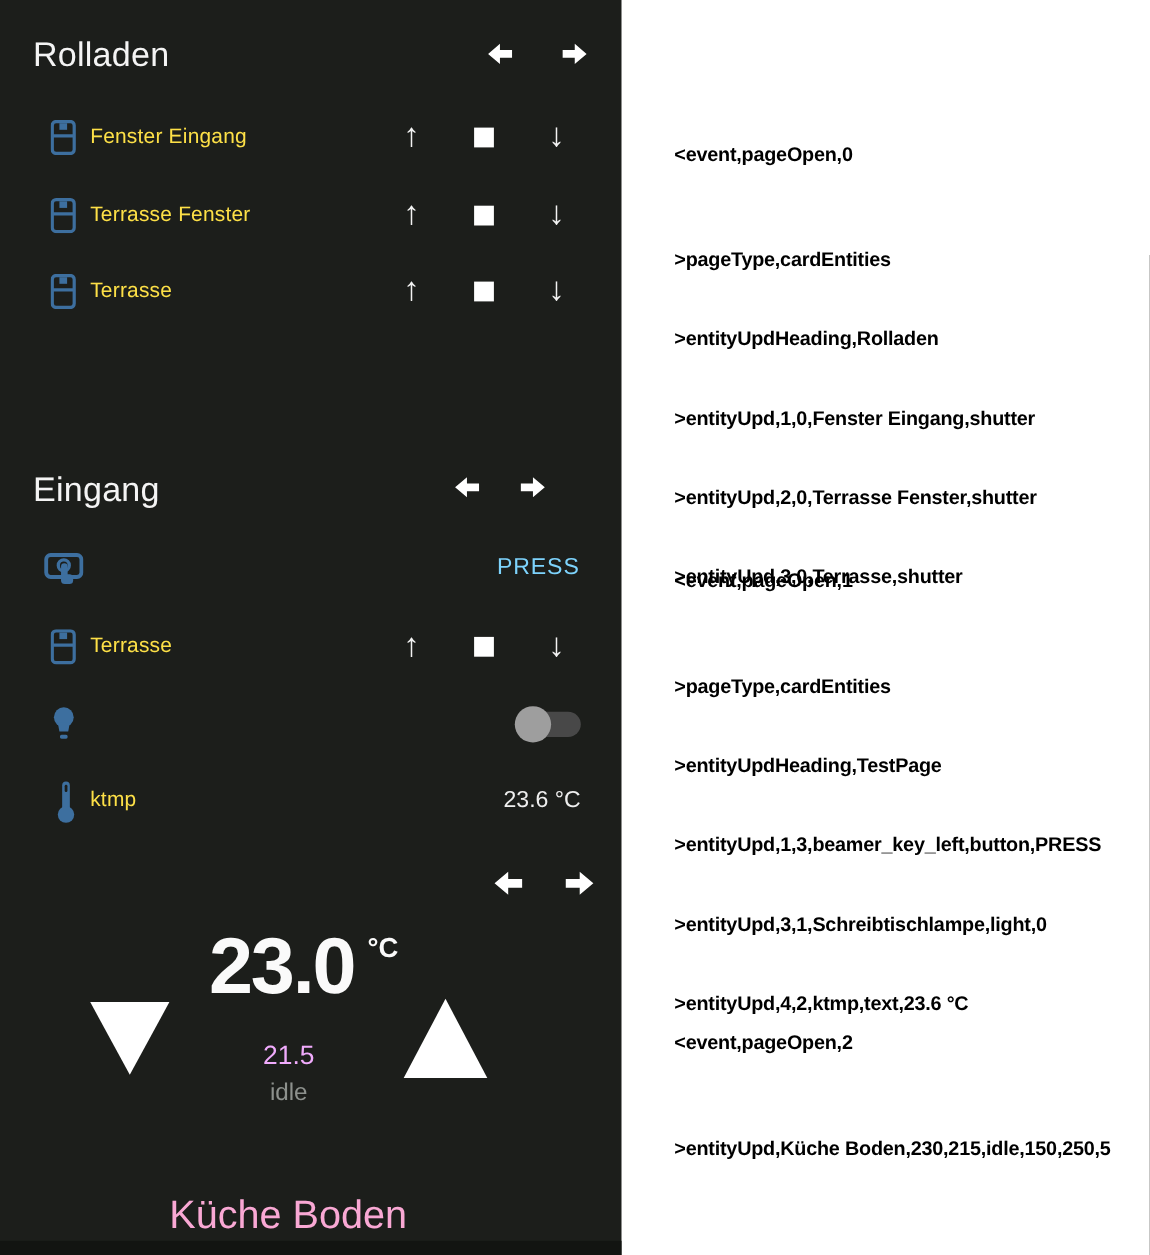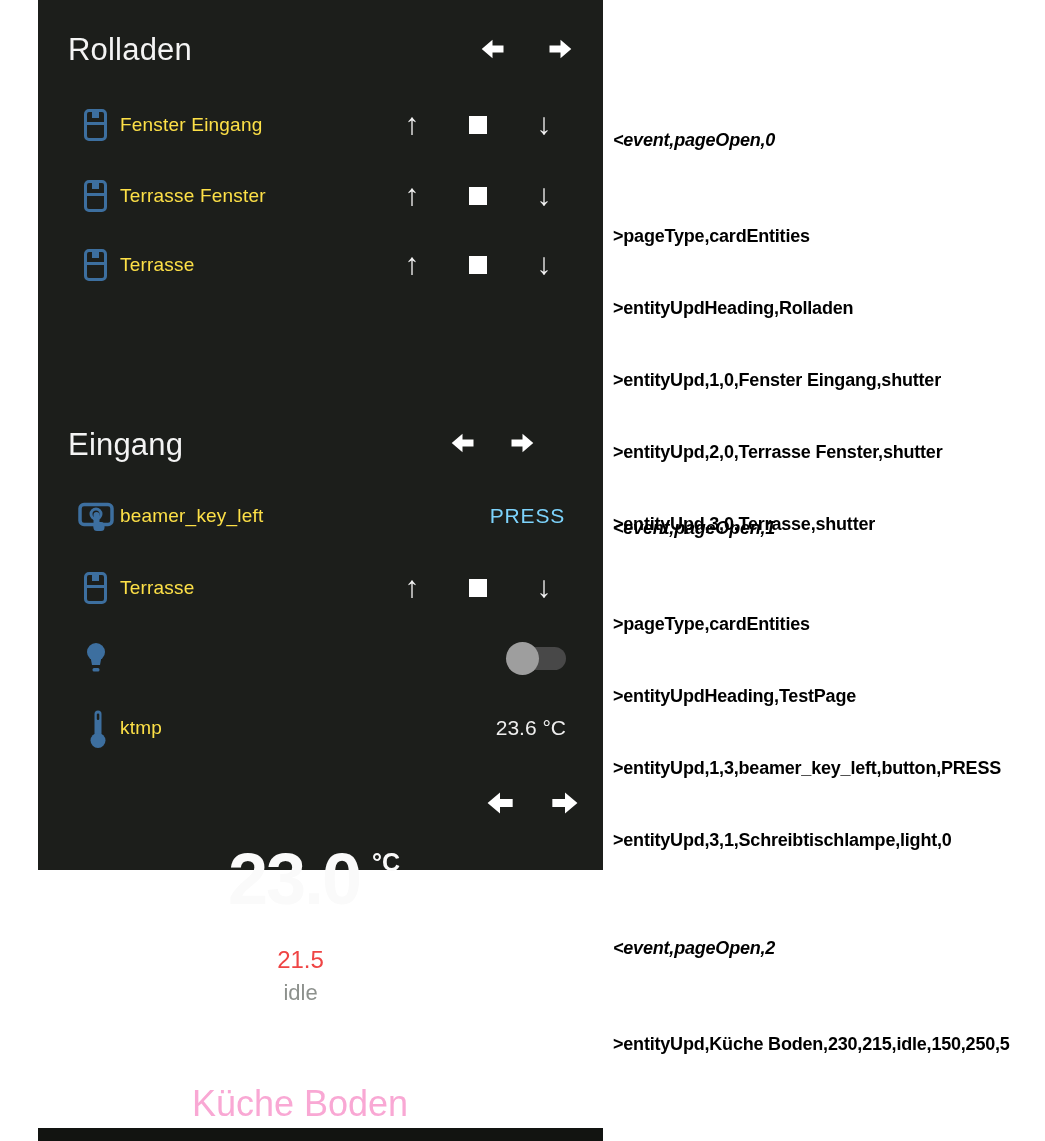--- a/index.html
+++ b/index.html
@@ -1,49 +1,49 @@
 <!DOCTYPE html>
 <html><head>
 <meta charset="utf-8">
 <style>
   * { margin:0; padding:0; box-sizing:border-box; }
   html,body { width:1045px; height:1141px; }
   body { font-family:"Liberation Sans", sans-serif; background:#ffffff; position:relative; overflow:hidden; }
   .stage { position:absolute; left:0; top:0; width:1045px; height:1141px; background:#ffffff; }
-  .panel-col { position:absolute; left:0; top:0; width:565px; height:870px; background:#1c1e1b;margin-left:38px; }
+  .panel-col { position:absolute; left:0; top:0; width:565px; height:1141px; background:#1c1e1b; }
   .abs { position:absolute; }
   .heading { color:#f4f4f4; font-size:31px; font-weight:400; letter-spacing:.2px; }
   .entity-row { position:absolute; left:0; width:565px; height:44px; }
   .row-label { position:absolute; left:82px; top:0; height:44px; line-height:44px;
                color:#fde047; font-size:19px; letter-spacing:.2px; }
   .thin-arrow { position:absolute; top:0; width:32px; height:44px; line-height:42px; text-align:center;
                 color:#f2f2f2; font-size:30px; }
   .stop-square { position:absolute; top:13px; width:18px; height:18px; background:#ffffff; }
   .press-label { position:absolute; right:38px; top:0; height:44px; line-height:44px;
                  color:#7dd3fc; font-size:21px; font-weight:500; letter-spacing:.8px; }
   .value-text { position:absolute; right:37px; top:0; height:44px; line-height:44px;
                 color:#eeeeee; font-size:21px; }
   .toggle { position:absolute; width:60px; height:34px; cursor:pointer; }
   .toggle .track { position:absolute; left:11px; top:6px; width:49px; height:23px; border-radius:12px; background:#484848; }
   .toggle .knob  { position:absolute; left:0; top:1px; width:33px; height:33px; border-radius:50%; background:#9e9e9e; }
   .nav-arrow { position:absolute; cursor:pointer; }
   .nav-arrow svg { display:block; }
   .big-temp { position:absolute; color:#fafafa; font-size:72px; font-weight:700; letter-spacing:-2px; line-height:1; }
   .temp-unit { position:absolute; color:#fafafa; font-size:25px; font-weight:700; }
-  .setpoint { position:absolute; text-align:center; color:#ef4444; font-size:24px; }
+  .setpoint { position:absolute; text-align:center; color:#f0abfc; font-size:24px; }
   .thermo-state { position:absolute; text-align:center; color:#8d918d; font-size:22px; }
   .thermo-name { position:absolute; text-align:center; color:#f9a8d4; font-size:36px; }
   .tri-down { position:absolute; width:0; height:0; cursor:pointer;
               border-left:36px solid transparent; border-right:36px solid transparent; border-top:66px solid #ffffff; }
   .tri-up { position:absolute; width:0; height:0; cursor:pointer;
             border-left:38px solid transparent; border-right:38px solid transparent; border-bottom:72px solid #ffffff; }
   .bottom-strip { position:absolute; left:0; top:1128px; width:565px; height:13px; background:#121411; }
   .log-block { position:absolute; left:613px; color:#000000; font-weight:700; font-size:18px;
                line-height:24px; letter-spacing:-.2px; white-space:pre; }
-  .log-block .event-line { margin-bottom:24px;font-style:italic; }
+  .log-block .event-line { margin-bottom:24px; }
   .icon { position:absolute; }
 </style>
 </head>
 <body>
 
 <div class="stage">
 
   <div class="panel-col">
 
     <div class="abs heading" style="left:30px; top:32px;">Rolladen</div>
@@ -124,21 +124,20 @@
 
     <div class="entity-row" style="top:494px;">
       <span class="icon" style="left:40px; top:5px;">
         <svg width="36" height="34" viewBox="0 0 36 34">
           <rect x="2" y="5.5" width="32" height="20" rx="4" fill="none" stroke="#3d6f9f" stroke-width="3.5"></rect>
           <circle cx="18" cy="15" r="5" fill="none" stroke="#3d6f9f" stroke-width="3"></circle>
           <rect x="15.5" y="13" width="6" height="17" rx="3" fill="#3d6f9f"></rect>
           <rect x="15.5" y="23" width="11" height="9" rx="3.5" fill="#3d6f9f"></rect>
         </svg>
       </span>
-      <span class="row-label">beamer_key_left</span>
       <span class="press-label">PRESS</span>
     </div>
 
     <div class="entity-row" style="top:566px;">
       <span class="icon" style="left:46px; top:6px;">
         <svg width="23" height="32" viewBox="0 0 23 32">
             <rect x="1.5" y="1.5" width="20" height="29" rx="3.5" fill="none" stroke="#3d6f9f" stroke-width="3"></rect>
             <rect x="8" y="3" width="7" height="6" fill="#3d6f9f"></rect>
             <line x1="2" y1="14.5" x2="21" y2="14.5" stroke="#3d6f9f" stroke-width="3"></line>
           </svg>
@@ -211,20 +210,21 @@
     <div>&gt;entityUpd,2,0,Terrasse Fenster,shutter</div>
     <div>&gt;entityUpd,3,0,Terrasse,shutter</div>
   </div>
 
   <div class="log-block" style="top:468px;">
     <div class="event-line">&lt;event,pageOpen,1</div>
     <div>&gt;pageType,cardEntities</div>
     <div>&gt;entityUpdHeading,TestPage</div>
     <div>&gt;entityUpd,1,3,beamer_key_left,button,PRESS</div>
     <div>&gt;entityUpd,3,1,Schreibtischlampe,light,0</div>
+    <div>&gt;entityUpd,4,2,ktmp,text,23.6 °C</div>
   </div>
 
   <div class="log-block" style="top:888px;">
     <div class="event-line">&lt;event,pageOpen,2</div>
     <div>&gt;entityUpd,Küche Boden,230,215,idle,150,250,5</div>
   </div>
 
 </div>
 
 </body></html>

